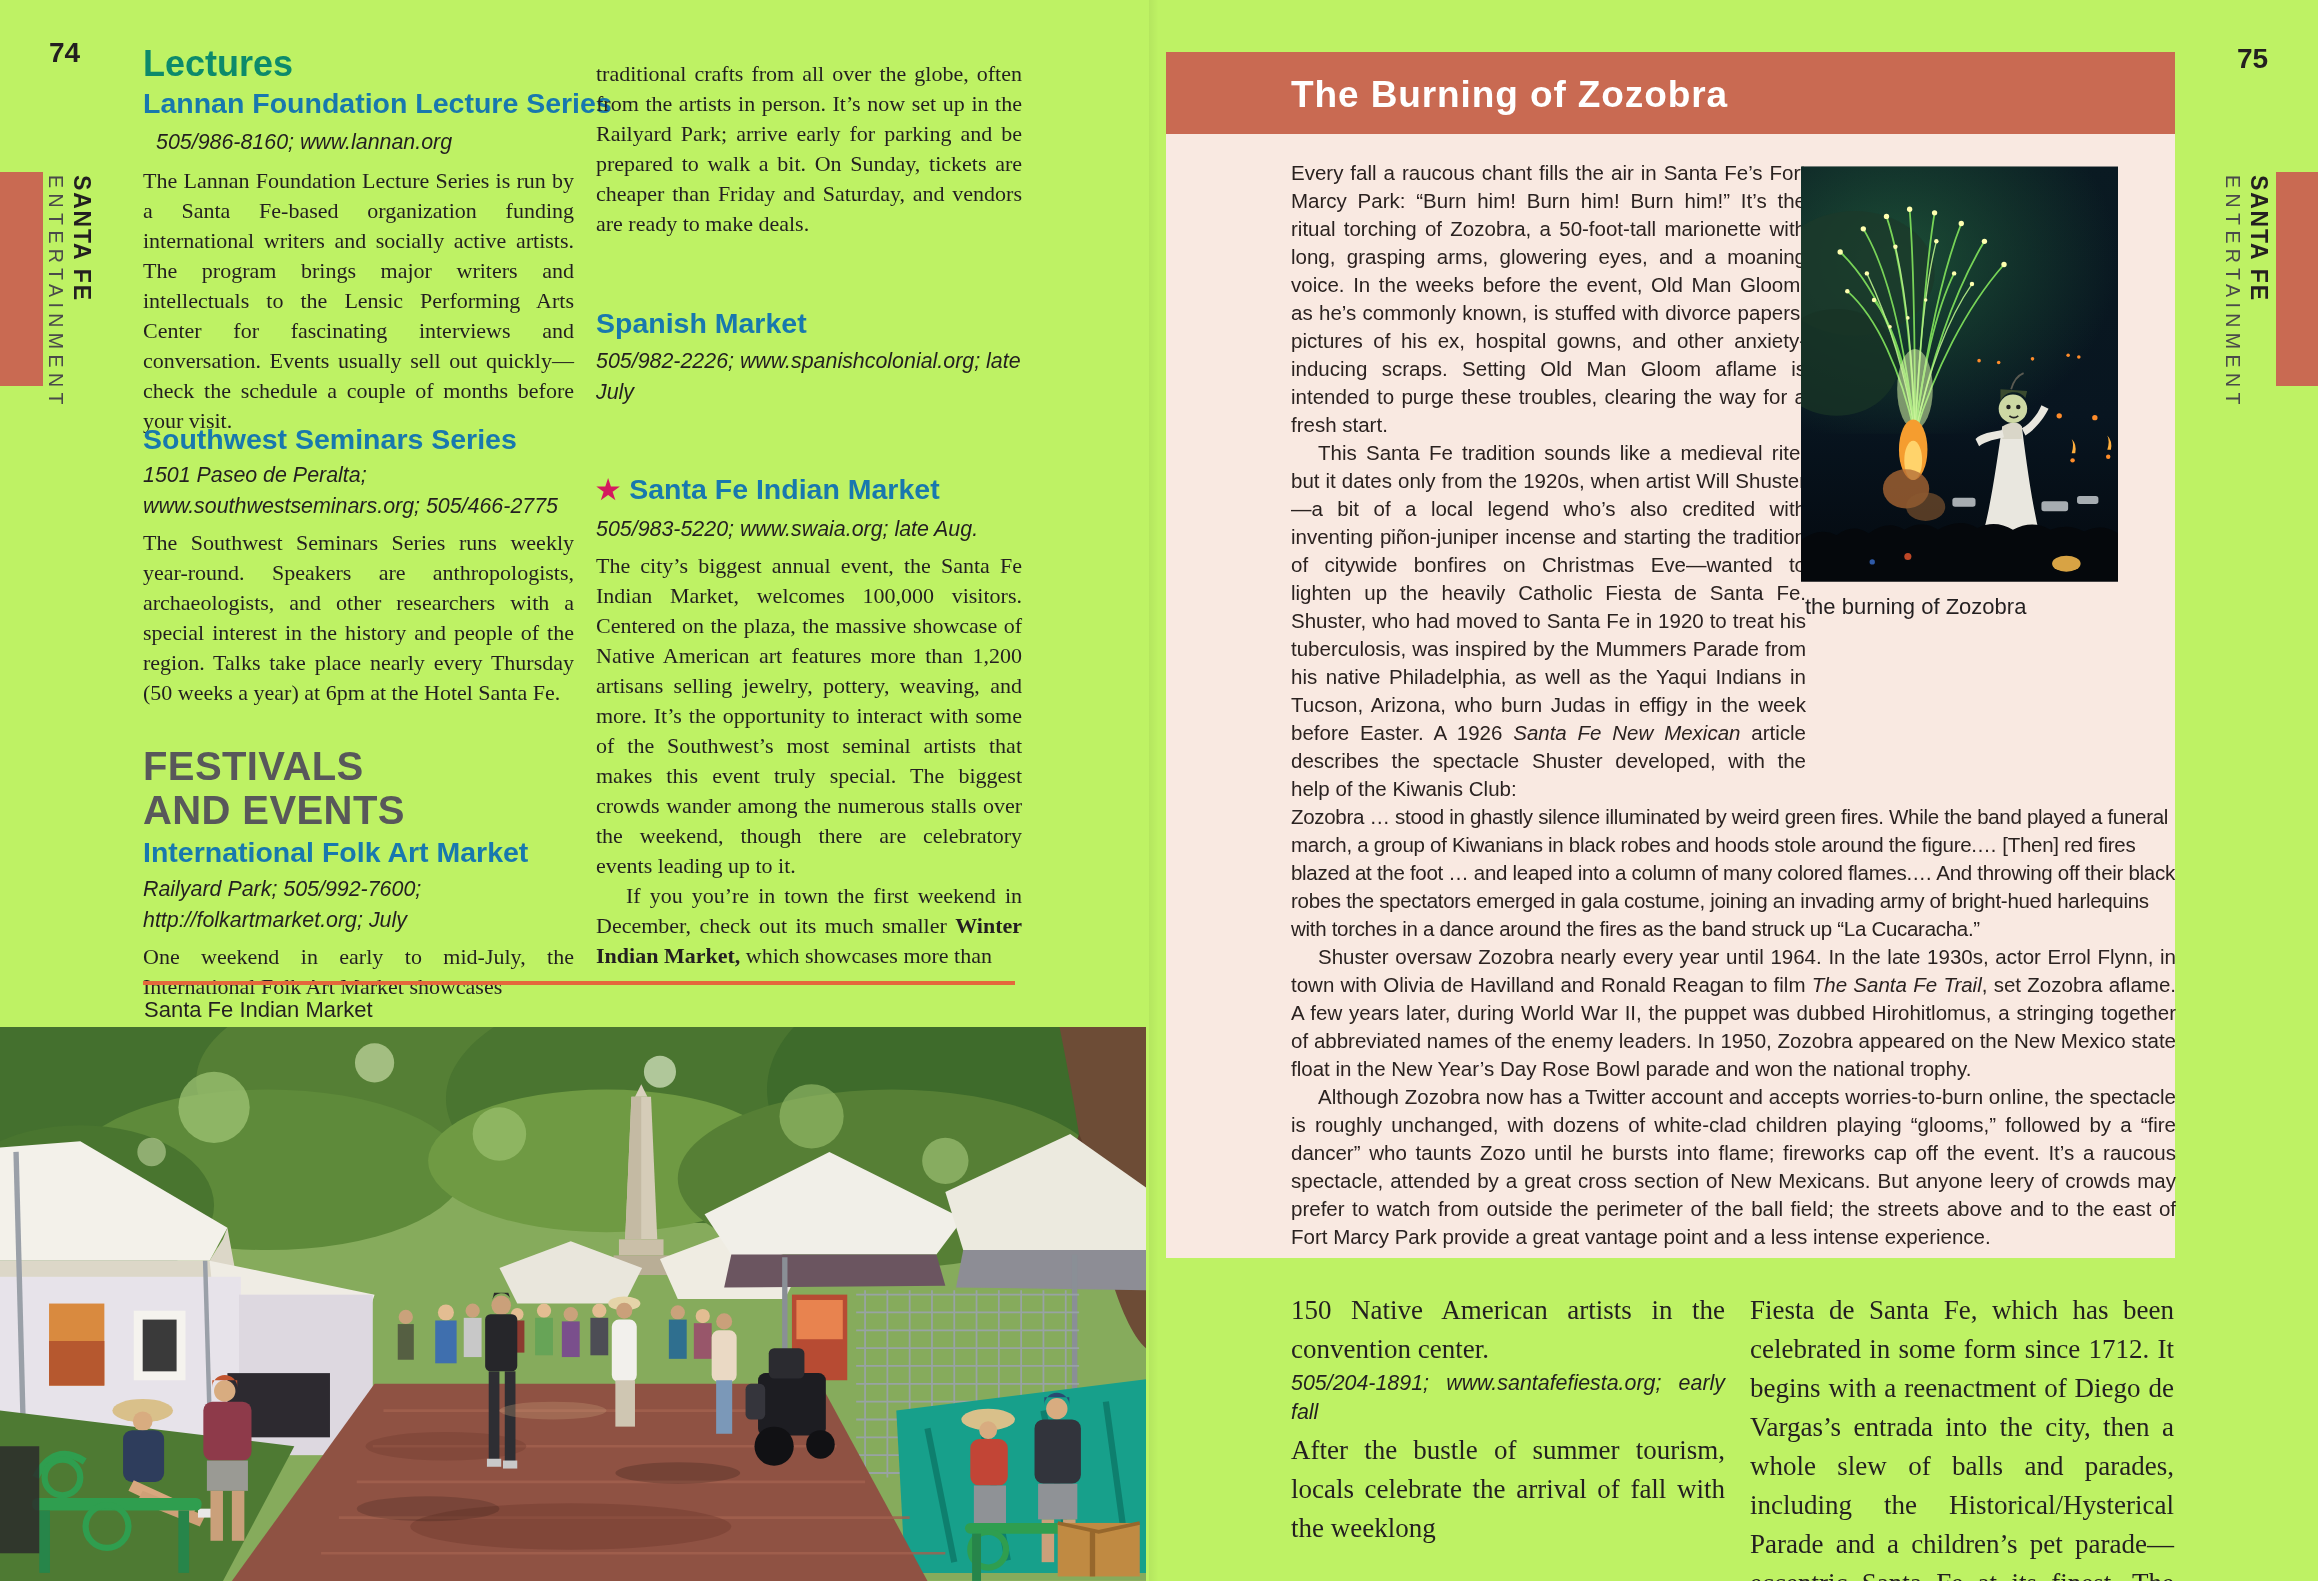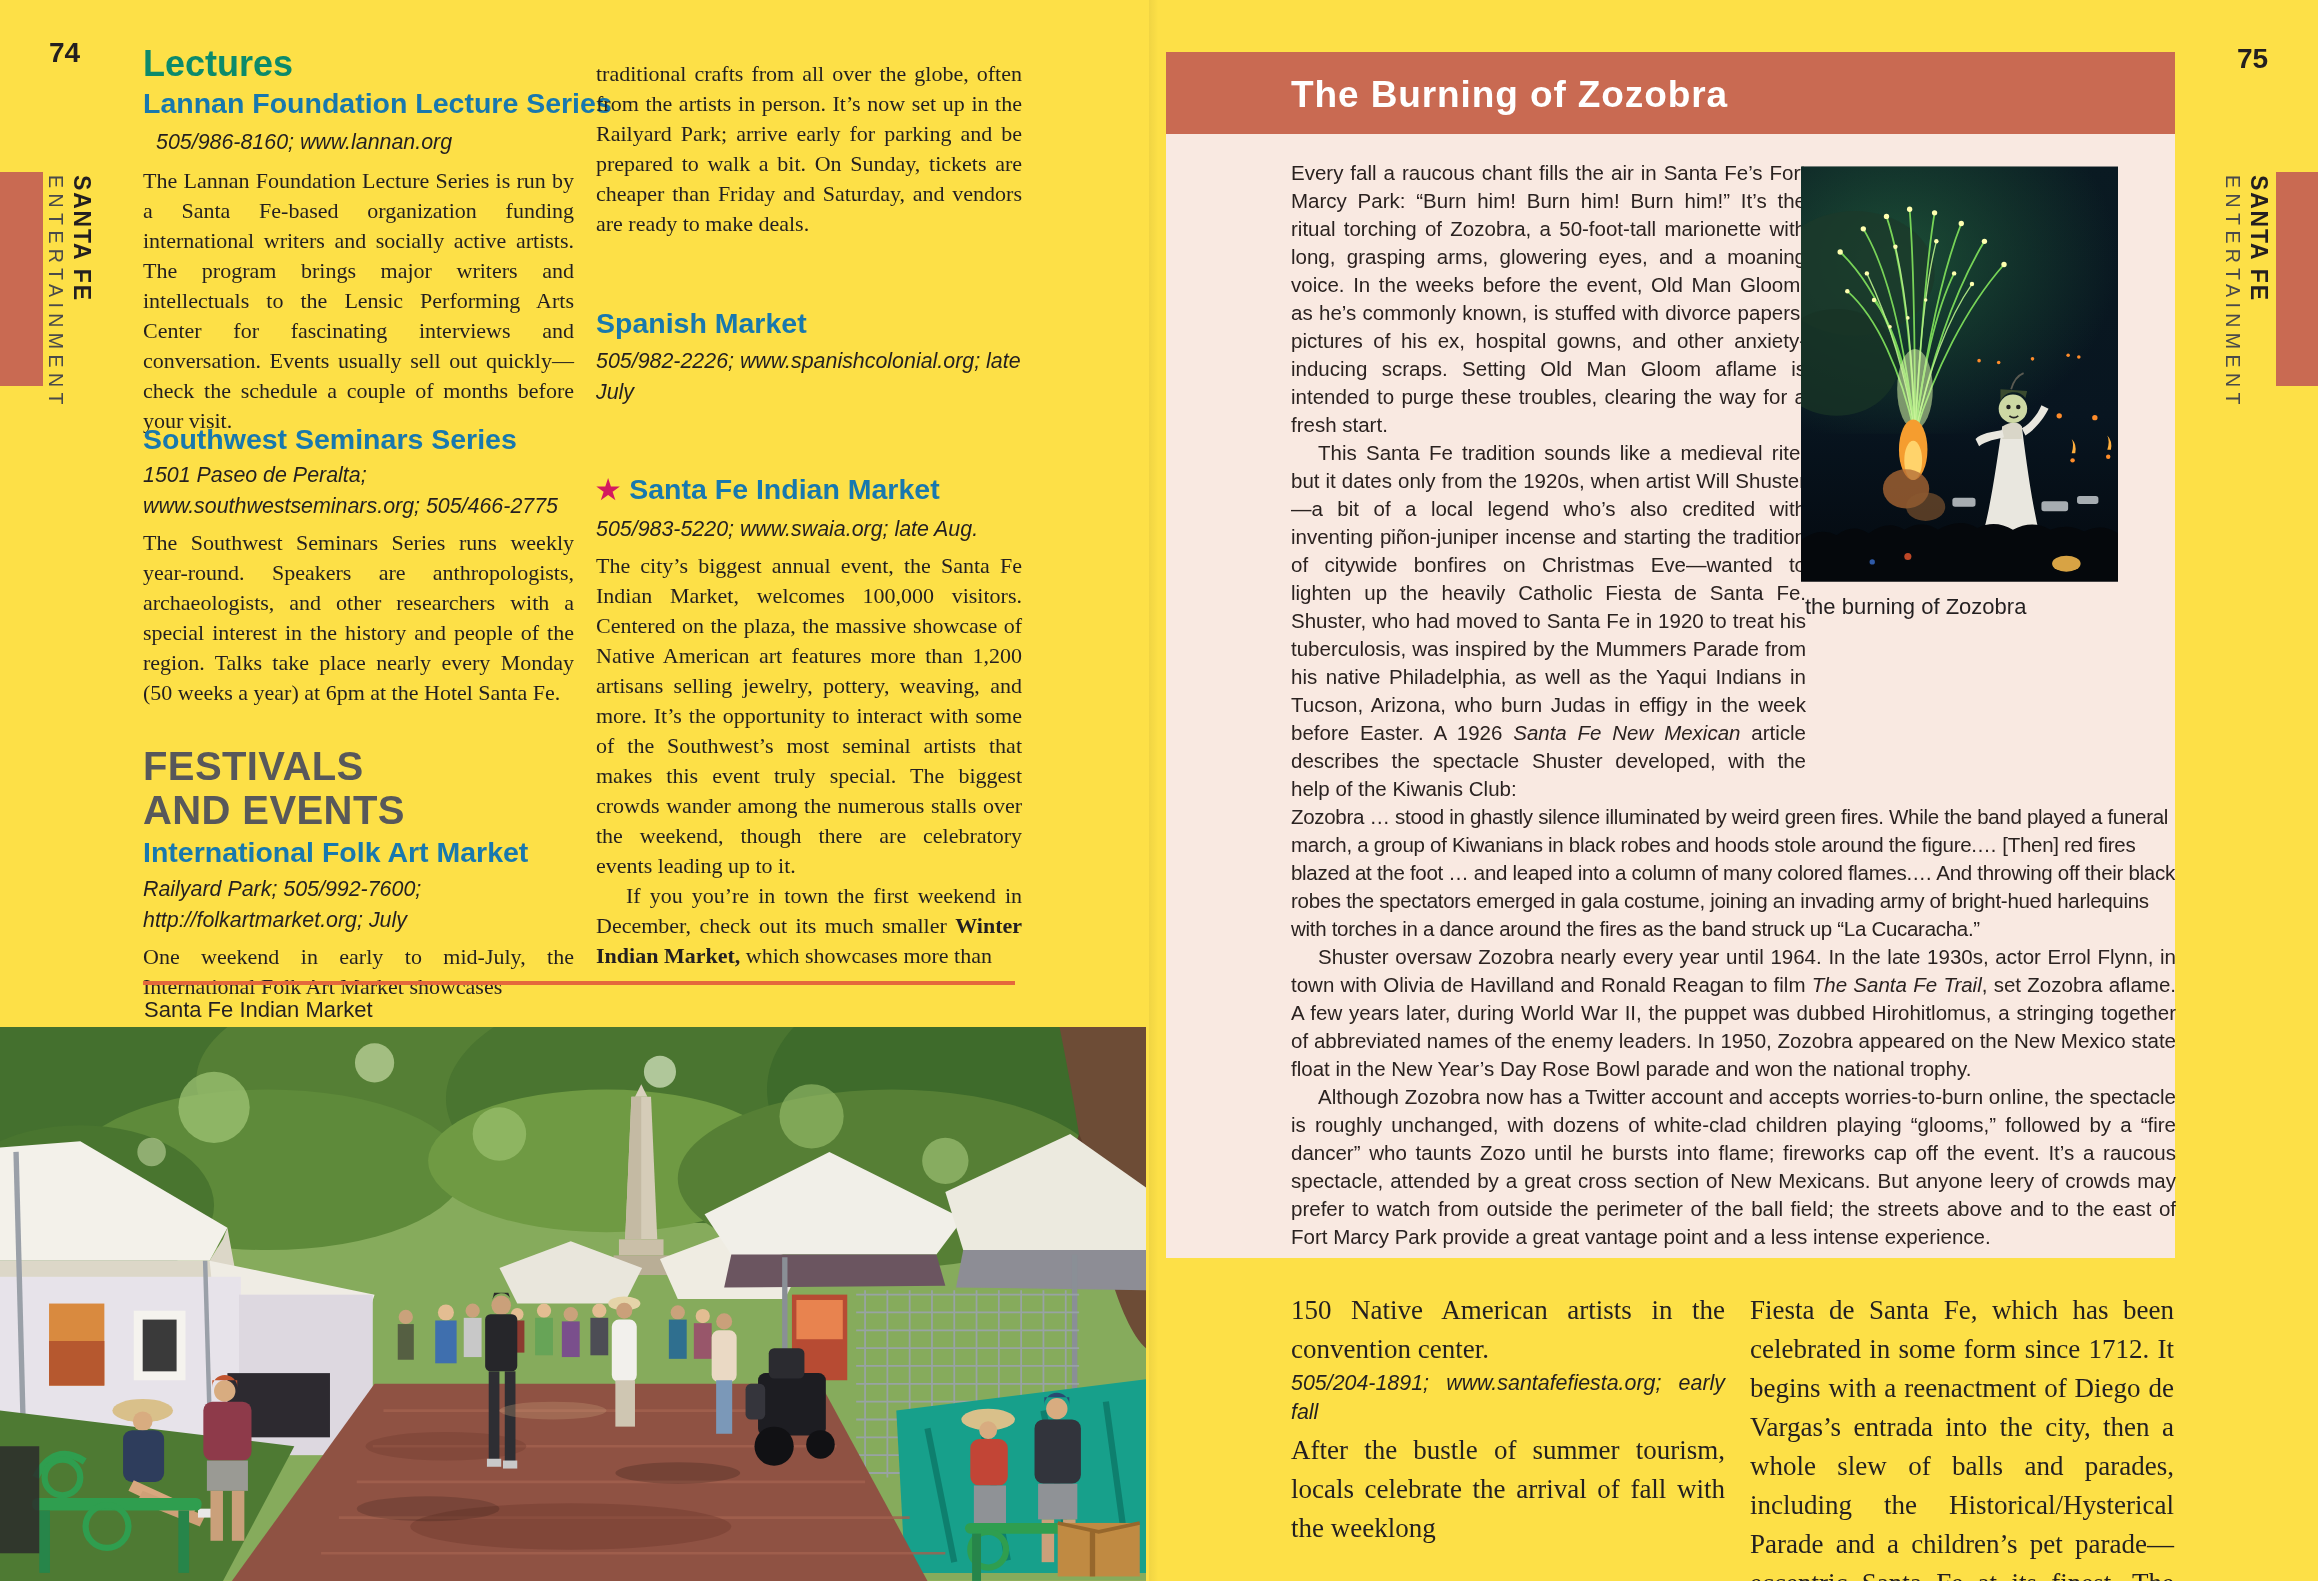--- a/index.html
+++ b/index.html
@@ -1,16 +1,16 @@
 <!DOCTYPE html>
 <html style="font-size:14.3px"><head>
 <meta charset="utf-8">
 <style>
   html,body{margin:0;padding:0;background:#ffffff;}
-  #spread{position:relative;width:2319px;height:1581px;background:#fde047;overflow:hidden;
+  #spread{position:relative;width:2319px;height:1581px;background:#bef264;overflow:hidden;
           font-family:"Liberation Sans",sans-serif;color:#1f1f1f;}
   .abs{position:absolute;}
 
   
   .tab-bar{position:absolute;top:172px;width:43px;height:214px;}
   .vtext{position:absolute;transform:rotate(90deg);transform-origin:left top;width:216px;height:52px;
          display:flex;flex-direction:column;justify-content:flex-start;}
   .tab-title{font-weight:bold;font-size:23px;letter-spacing:1.8px;color:#231f20;line-height:27px;}
   .tab-sub{font-weight:400;font-size:19.6px;letter-spacing:5.4px;color:#4a4a4a;line-height:24px;}
   .pagenum{position:absolute;font-weight:bold;font-size:28px;color:#231f20;}
@@ -71,21 +71,21 @@
   <h2 class="lect-head abs" style="left:143px;top:43px;">Lectures</h2>
   <h3 class="sec-head abs" style="left:143px;top:87px;">Lannan Foundation Lecture Series</h3>
   <div class="contact abs" style="left:156px;top:127px;width:431px;">505/986-8160; www.lannan.org</div>
   <div class="col serif" style="left:143px;top:166px;">
     <p>The Lannan Foundation Lecture Series is run by a Santa Fe-based organization funding international writers and socially active artists. The program brings major writers and intellectuals to the Lensic Performing Arts Center for fascinating interviews and conversation. Events usually sell out quickly—check the schedule a couple of months before your visit.</p>
   </div>
 
   <h3 class="sec-head abs" style="left:143px;top:423px;">Southwest Seminars Series</h3>
   <div class="contact abs" style="left:143px;top:460px;width:431px;">1501 Paseo de Peralta; www.southwestseminars.org; 505/466-2775</div>
   <div class="col serif" style="left:143px;top:528px;">
-    <p>The Southwest Seminars Series runs weekly year-round. Speakers are anthropologists, archaeologists, and other researchers with a special interest in the history and people of the region. Talks take place nearly every Monday (50 weeks a year) at 6pm at the Hotel Santa Fe.</p>
+    <p>The Southwest Seminars Series runs weekly year-round. Speakers are anthropologists, archaeologists, and other researchers with a special interest in the history and people of the region. Talks take place nearly every Thursday (50 weeks a year) at 6pm at the Hotel Santa Fe.</p>
   </div>
 
   <h2 class="big-head abs" style="left:143px;top:744px;">
     <span>FESTIVALS</span><br>
     <span>AND EVENTS</span>
   </h2>
   <h3 class="sec-head abs" style="left:143px;top:836px;">International Folk Art Market</h3>
   <div class="contact abs" style="left:143px;top:874px;width:383px;">Railyard Park; 505/992-7600; http://folkartmarket.org; July</div>
   <div class="col serif" style="left:143px;top:942px;">
     <p>One weekend in early to mid-July, the International Folk Art Market showcases</p>

